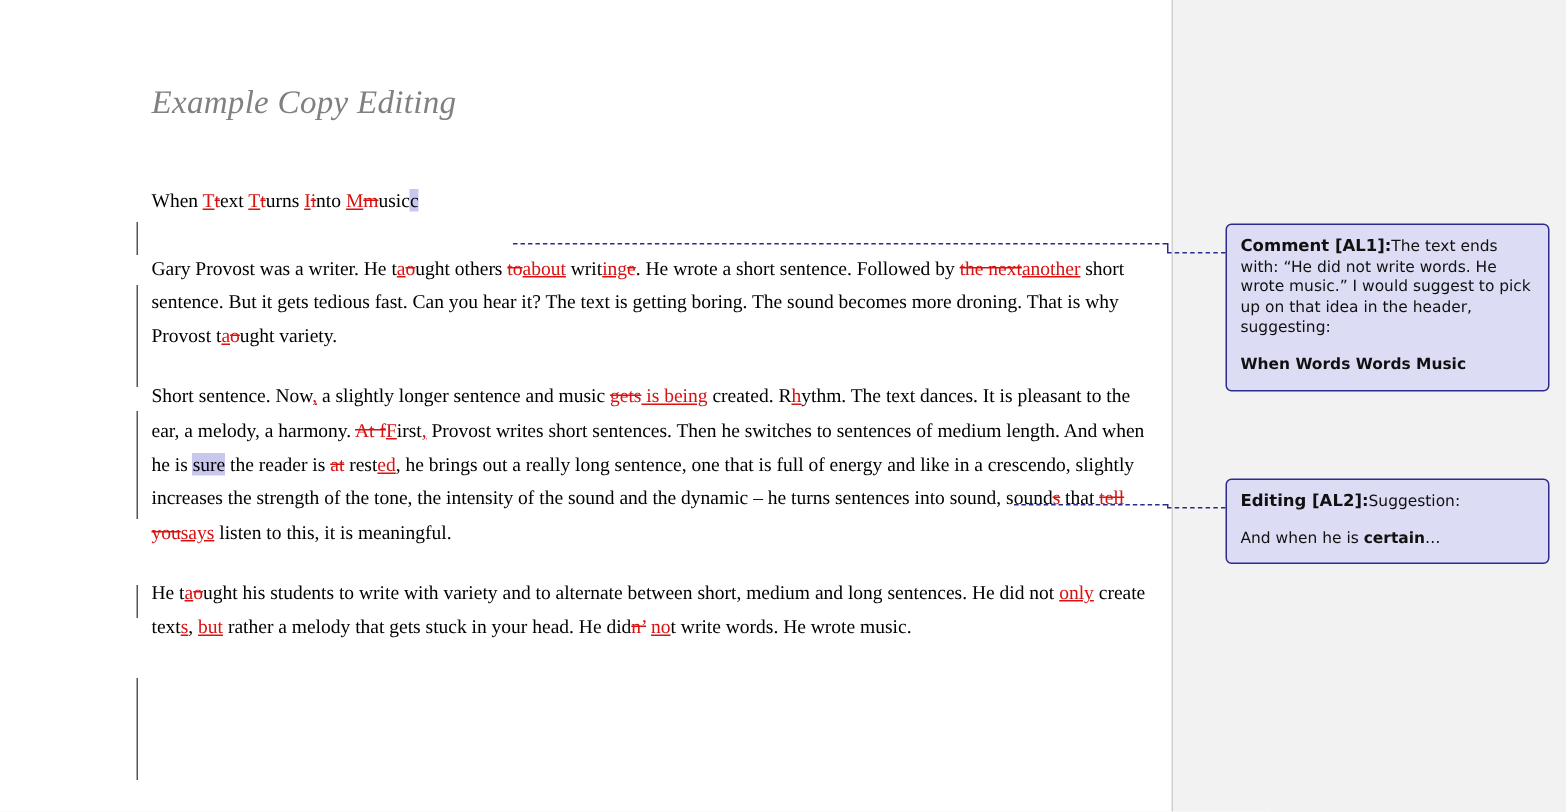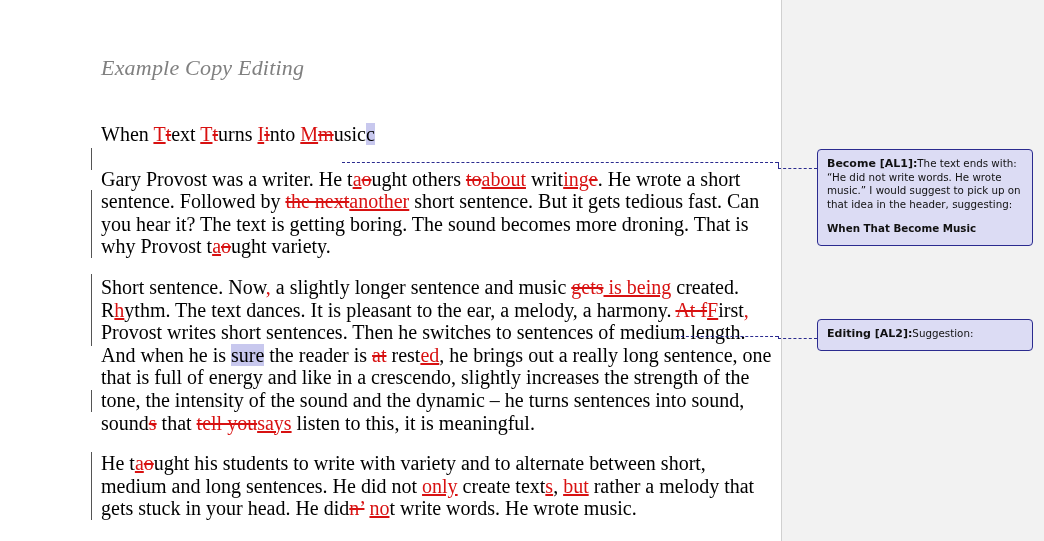--- a/index.html
+++ b/index.html
@@ -32,21 +32,21 @@
     font-style:italic;
     font-size:22px;
     color:#808080;
     margin:0 0 42px 0;
     letter-spacing:.2px;
     white-space:nowrap;
   }
 
   p.para{
     margin:0 0 18px 0;
-    font-size:20px;
+    font-size:13px;
     line-height:22.6px;
     color:#000;
     text-align:left;
   }
   p.para.heading-line{margin-bottom:22px;}
   p.para.last{margin-bottom:0;}
 
   
   .ins{ color:#d81111; text-decoration:underline; text-underline-offset:1px;}
   .del{ color:#d81111; text-decoration:line-through;}
@@ -112,21 +112,22 @@
 
   <div class="leader" style="left:342px;top:162px;width:436px;"></div>
   <div class="leader v" style="left:778px;top:162px;height:6px;"></div>
   <div class="leader" style="left:778px;top:168px;width:39px;"></div>
 
   <div class="leader" style="left:676px;top:336px;width:102px;"></div>
   <div class="leader v" style="left:778px;top:336px;height:2px;"></div>
   <div class="leader" style="left:778px;top:338px;width:39px;"></div>
 
   <div class="comment" style="left:817px;top:149px;">
-    <p><span class="c-label">Become [AL1]:</span><span>The text ends with: “He did not write words. He wrote music.” I would suggest to pick up on that idea in the header, suggesting:</span></p>
-    <p class="gap"><b>When That Become Music</b></p>
+    <p><span class="c-label">Comment [AL1]:</span><span>The text ends with: “He did not write words. He wrote music.” I would suggest to pick up on that idea in the header, suggesting:</span></p>
+    <p class="gap"><b>When Words Words Music</b></p>
   </div>
 
   <div class="comment" style="left:817px;top:319px;">
     <p><span class="c-label">Editing [AL2]:</span><span>Suggestion:</span></p>
+    <p class="gap"><span>And when he is <b>certain</b>…</span></p>
   </div>
 
 </div>
 
 </body></html>

